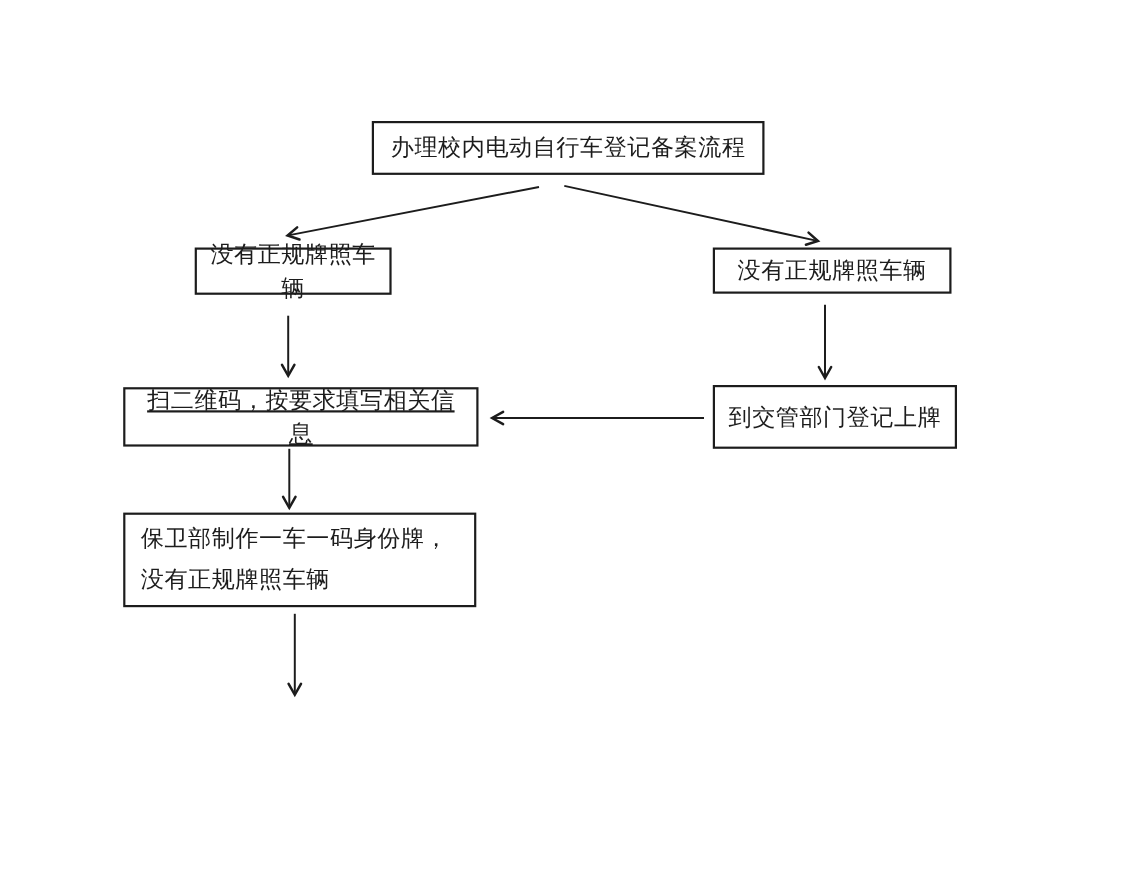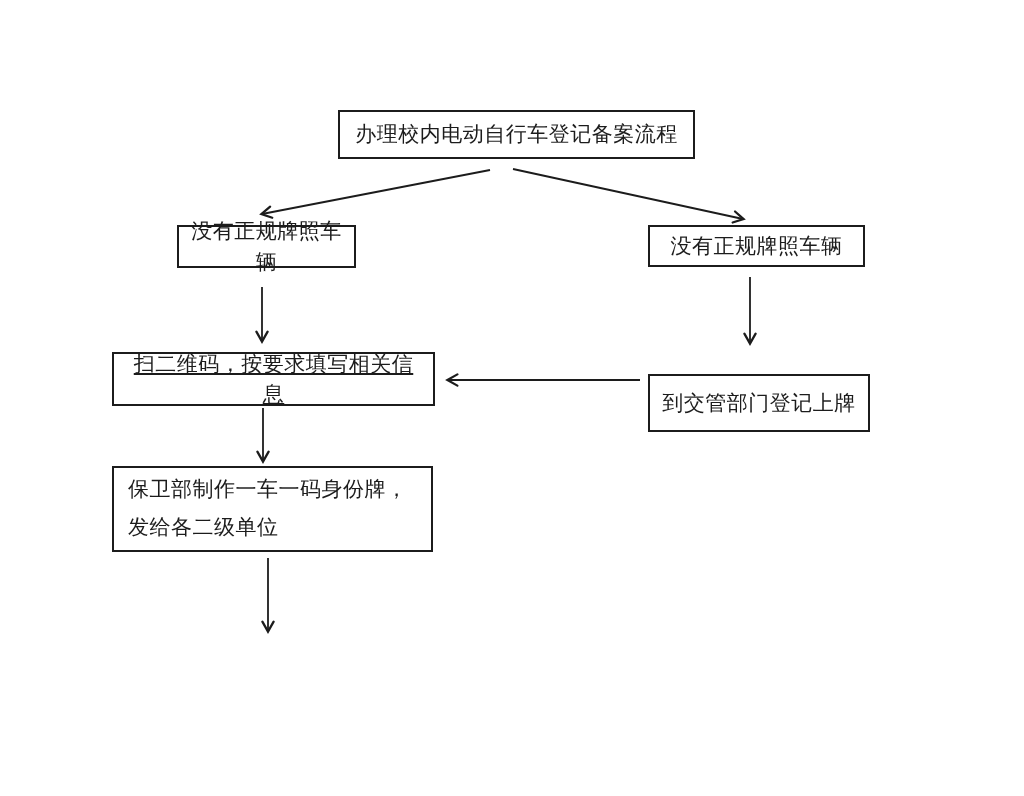--- a/index.html
+++ b/index.html
@@ -43,21 +43,21 @@
   .node.left {
     justify-content: flex-start;
     text-align: left;
     padding: 6px 12px 6px 14px;
     line-height: 1.8;
   }
   .node-start        { left: 338px; top: 110px; width: 357px; height: 49px; }
   .node-has-plate    { left: 177px; top: 225px; width: 179px; height: 43px; }
   .node-no-plate     { left: 648px; top: 225px; width: 217px; height: 42px; }
   .node-scan-qr      { left: 112px; top: 352px; width: 323px; height: 54px; text-decoration: underline; }
-  .node-traffic-dept { left: 648px; top: 350px; width: 222px; height: 58px; margin-top: 24px; }
+  .node-traffic-dept { left: 648px; top: 350px; width: 222px; height: 58px; }
   .node-security     { left: 112px; top: 466px; width: 321px; height: 86px; }
   .node-owner        { left: 117px; top: 637px; width: 317px; height: 75px; }
 </style>
 </head>
 <body>
 
 <div class="canvas">
 
   <svg class="arrows" viewBox="0 0 1024 796" xmlns="http://www.w3.org/2000/svg">
     <defs>
@@ -77,16 +77,16 @@
   <div class="node center node-start">办理校内电动自行车登记备案流程</div>
 
   <div class="node center node-has-plate">没有正规牌照车辆</div>
 
   <div class="node center node-no-plate">没有正规牌照车辆</div>
 
   <div class="node center node-scan-qr">扫二维码，按要求填写相关信息</div>
 
   <div class="node center node-traffic-dept">到交管部门登记上牌</div>
 
-  <div class="node left node-security">保卫部制作一车一码身份牌，发给各二级单位</div>
+  <div class="node left node-security">保卫部制作一车一码身份牌，没有正规牌照车辆</div>
 
 
 </div>
 
 </body></html>

